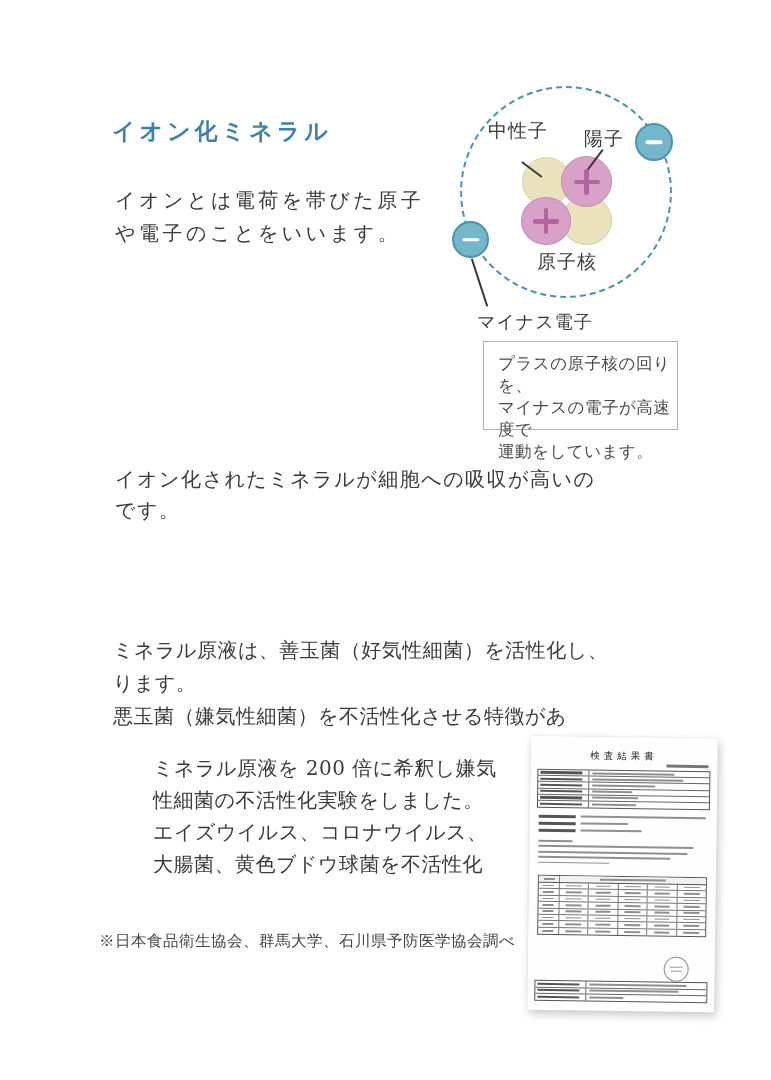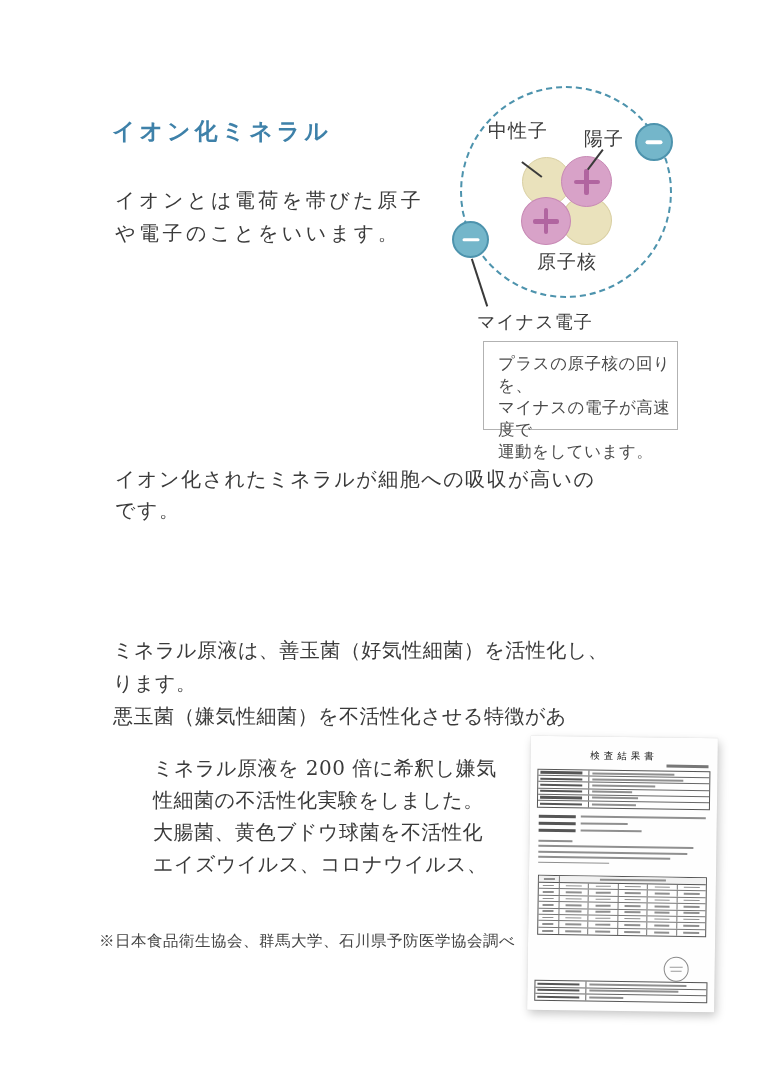--- a/index.html
+++ b/index.html
@@ -146,22 +146,22 @@
 
   <div class="abs para ls05 p4">
     <div>ミネラル原液は、善玉菌（好気性細菌）を活性化し、</div>
     <div>ります。</div>
     <div>悪玉菌（嫌気性細菌）を不活性化させる特徴があ</div>
   </div>
 
   <div class="abs para ls05 p5">
     <div>ミネラル原液を 200 倍に希釈し嫌気</div>
     <div>性細菌の不活性化実験をしました。</div>
+    <div>エイズウイルス、コロナウイルス、</div>
     <div>大腸菌、黄色ブドウ球菌を不活性化</div>
-    <div>エイズウイルス、コロナウイルス、</div>
   </div>
 
   <div class="abs footnote">※日本食品衛生協会、群馬大学、石川県予防医学協会調べ</div>
 
   <div class="abs cert">
     <div class="cert-title">検査結果書</div>
     <div class="cert-ref"></div>
 
     <div class="cert-htable">
       <div class="cert-hrow">

